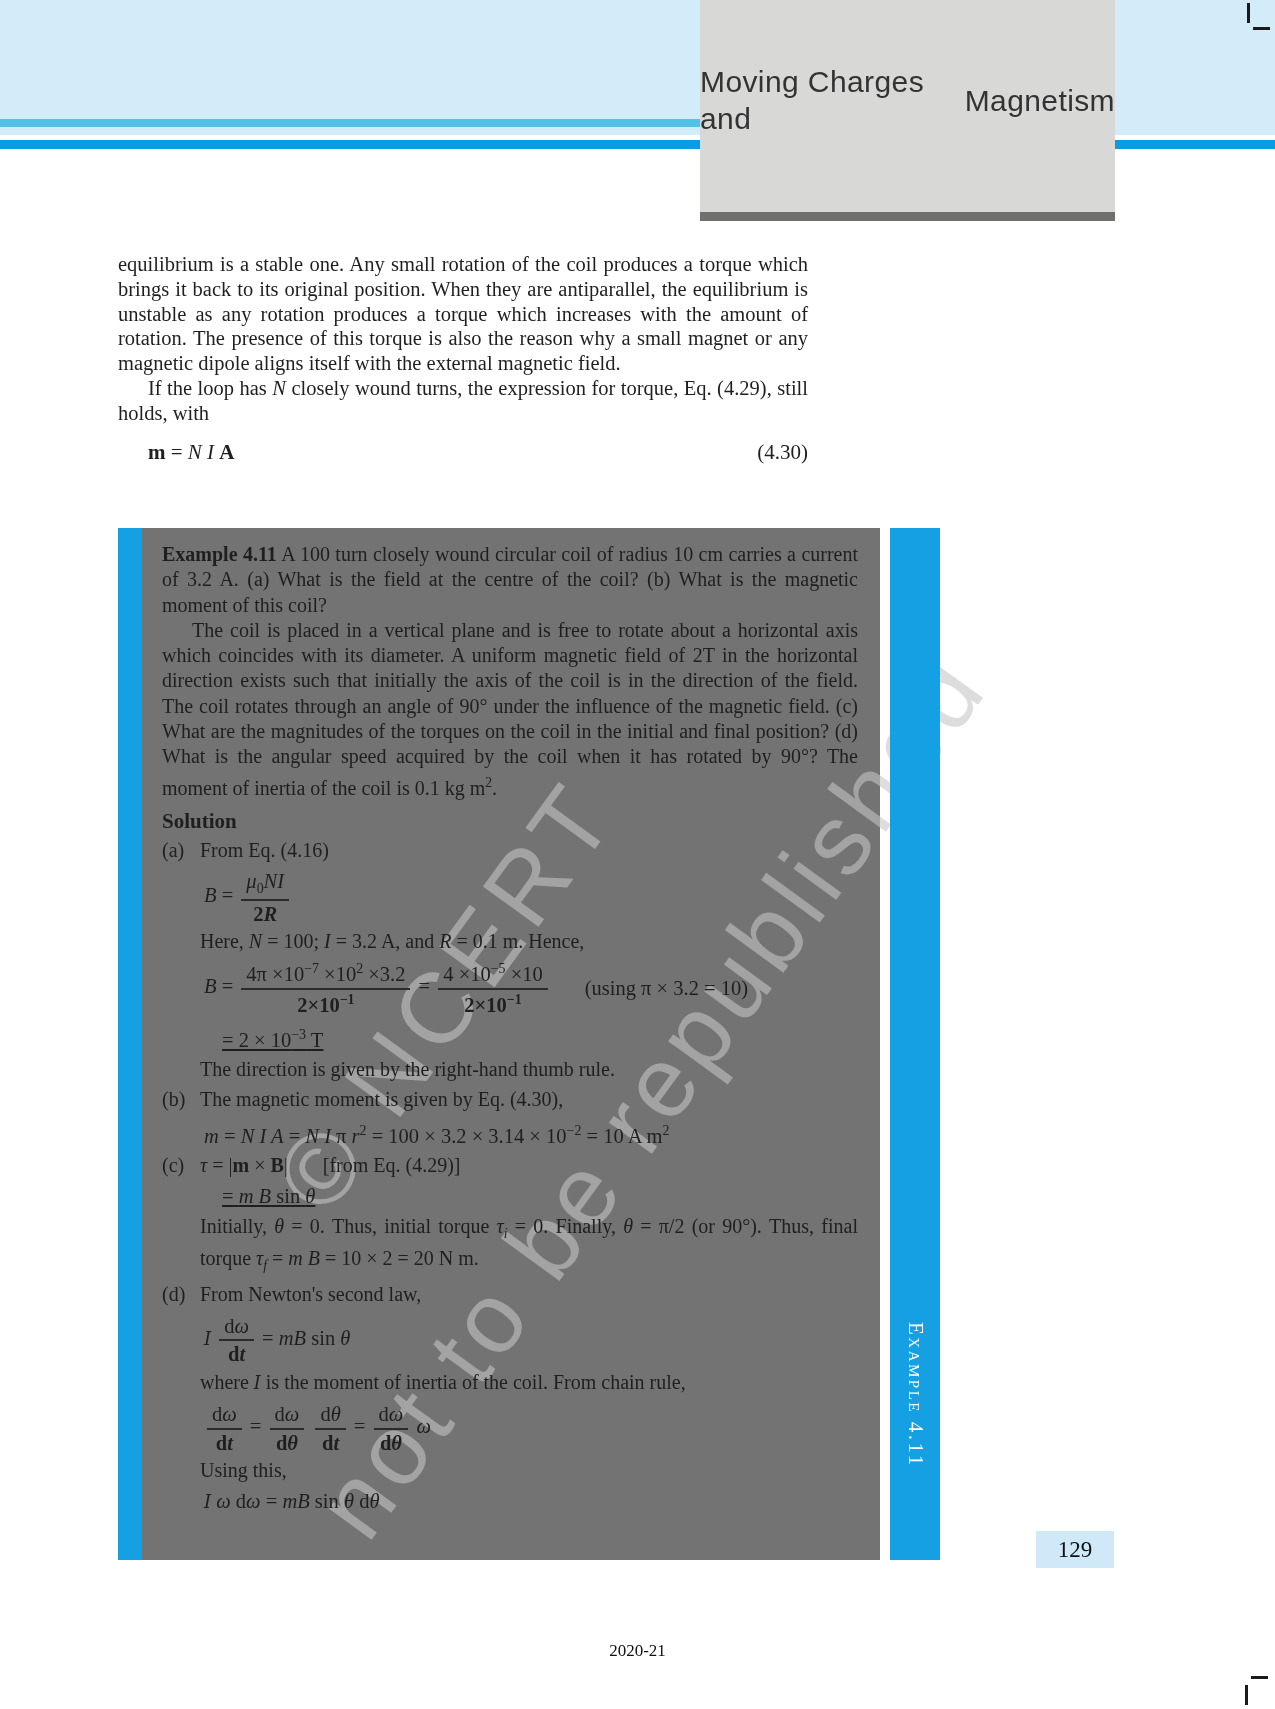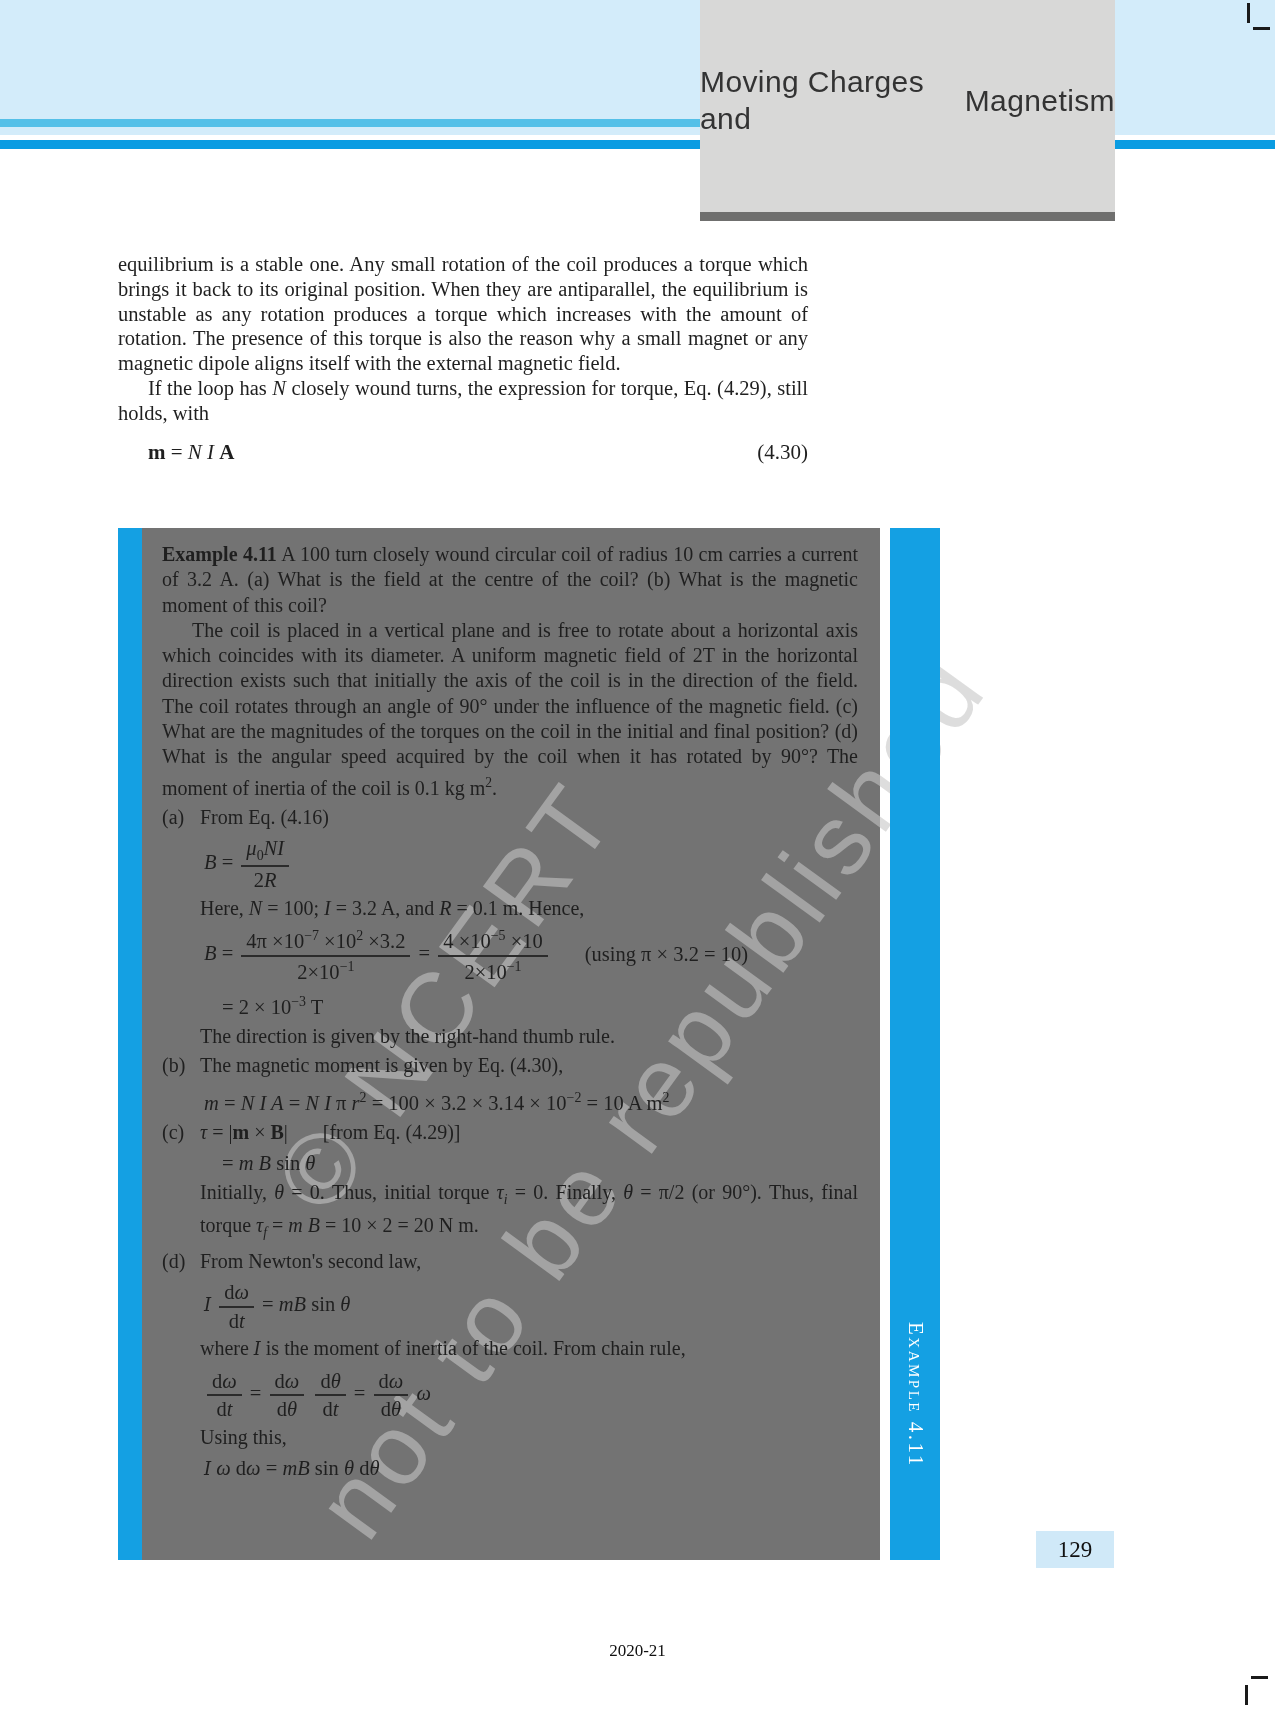--- a/index.html
+++ b/index.html
@@ -28,26 +28,26 @@
   .ex-box{position:absolute;left:118px;top:528px;width:762px;min-height:1032px;background:#737373;
           border-left:24px solid #14a0e3;box-sizing:border-box;padding:14px 22px 10px 20px;
           font-size:20px;line-height:25.3px;}
   .ex-box > *{position:relative;z-index:2;}
   .ex-p{margin:0;text-align:justify;}
   .ex-p.indent{text-indent:30px;}
   .sol-head{margin:8px 0 0 0;font-weight:bold;font-size:21px;}
   .sol-line{margin:4px 0 0 0;padding-left:38px;position:relative;text-align:justify;}
   .sol-label{position:absolute;left:0;top:0;}
   .eq{margin:6px 0 2px 42px;font-size:20.5px;}
-  .eq.small-ind{margin-left:60px;}
+  .eq.small-ind{margin-left:60px;text-decoration:underline;}
   .eq-row2{display:flex;align-items:center;}
   .eq-note{margin-left:34px;}
   .frac{display:inline-block;vertical-align:middle;text-align:center;line-height:1.1;margin:0 3px;}
   .frac .top{display:block;padding:1px 5px 2px;border-bottom:2px solid #2b2b2b;}
-  .frac .bot{display:block;padding-top:2px;}
+  .frac .bot{display:block;padding-top:2px;font-weight:bold;}
   sup{font-size:68%;}
   sub{font-size:68%;}
   .scr{font-family:"DejaVu Serif",serif;font-style:italic;font-size:88%;}
   .from-note{margin-left:30px;}
 
   
   .ex-tagbar{position:absolute;left:890px;top:528px;width:50px;height:1032px;background:#14a0e3;z-index:2;}
   .ex-tagbar .vtext{position:absolute;bottom:92px;left:50%;transform:translateX(-50%);
         writing-mode:vertical-rl;font-family:"Liberation Serif","DejaVu Serif",serif;
         font-variant:small-caps;font-size:21px;letter-spacing:2.5px;color:#ffffff;white-space:nowrap;}
@@ -101,20 +101,21 @@
     <div class="eq-row">
       <span><b>m</b> = <i>N I</i> <b>A</b></span>
       <span>(4.30)</span>
     </div>
   </div>
 
   <div class="ex-box">
     <p class="ex-p"><b>Example 4.11</b><span> A 100 turn closely wound circular coil of radius 10 cm carries a current of 3.2 A. (a) What is the field at the centre of the coil? (b) What is the magnetic moment of this coil?</span></p>
     <p class="ex-p indent">The coil is placed in a vertical plane and is free to rotate about a horizontal axis which coincides with its diameter. A uniform magnetic field of 2T in the horizontal direction exists such that initially the axis of the coil is in the direction of the field. The coil rotates through an angle of 90° under the influence of the magnetic field. (c) What are the magnitudes of the torques on the coil in the initial and final position?  (d) What is the angular speed acquired by the coil when it has rotated by 90°? The moment of inertia of the coil is 0.1 kg m<sup>2</sup>.</p>
 
+    <p class="sol-head">Solution</p>
 
     <div class="sol-line">
       <span class="sol-label">(a)</span>
       <span>From Eq. (4.16)</span>
     </div>
     <div class="eq"><i>B</i> = <span class="frac"><span class="top"><i>μ</i><sub>0</sub><i>NI</i></span><span class="bot">2<i>R</i></span></span></div>
     <div class="sol-line">Here, <i>N</i> = 100; <i>I</i> = 3.2 A, and <i>R</i> = 0.1 m. Hence,</div>
     <div class="eq eq-row2">
       <span><i>B</i> = <span class="frac"><span class="top">4π ×10<sup>−7</sup> ×10<sup>2</sup> ×3.2</span><span class="bot">2×10<sup>−1</sup></span></span> = <span class="frac"><span class="top">4 ×10<sup>−5</sup> ×10</span><span class="bot">2×10<sup>−1</sup></span></span></span>
       <span class="eq-note">(using π × 3.2 = 10)</span>

